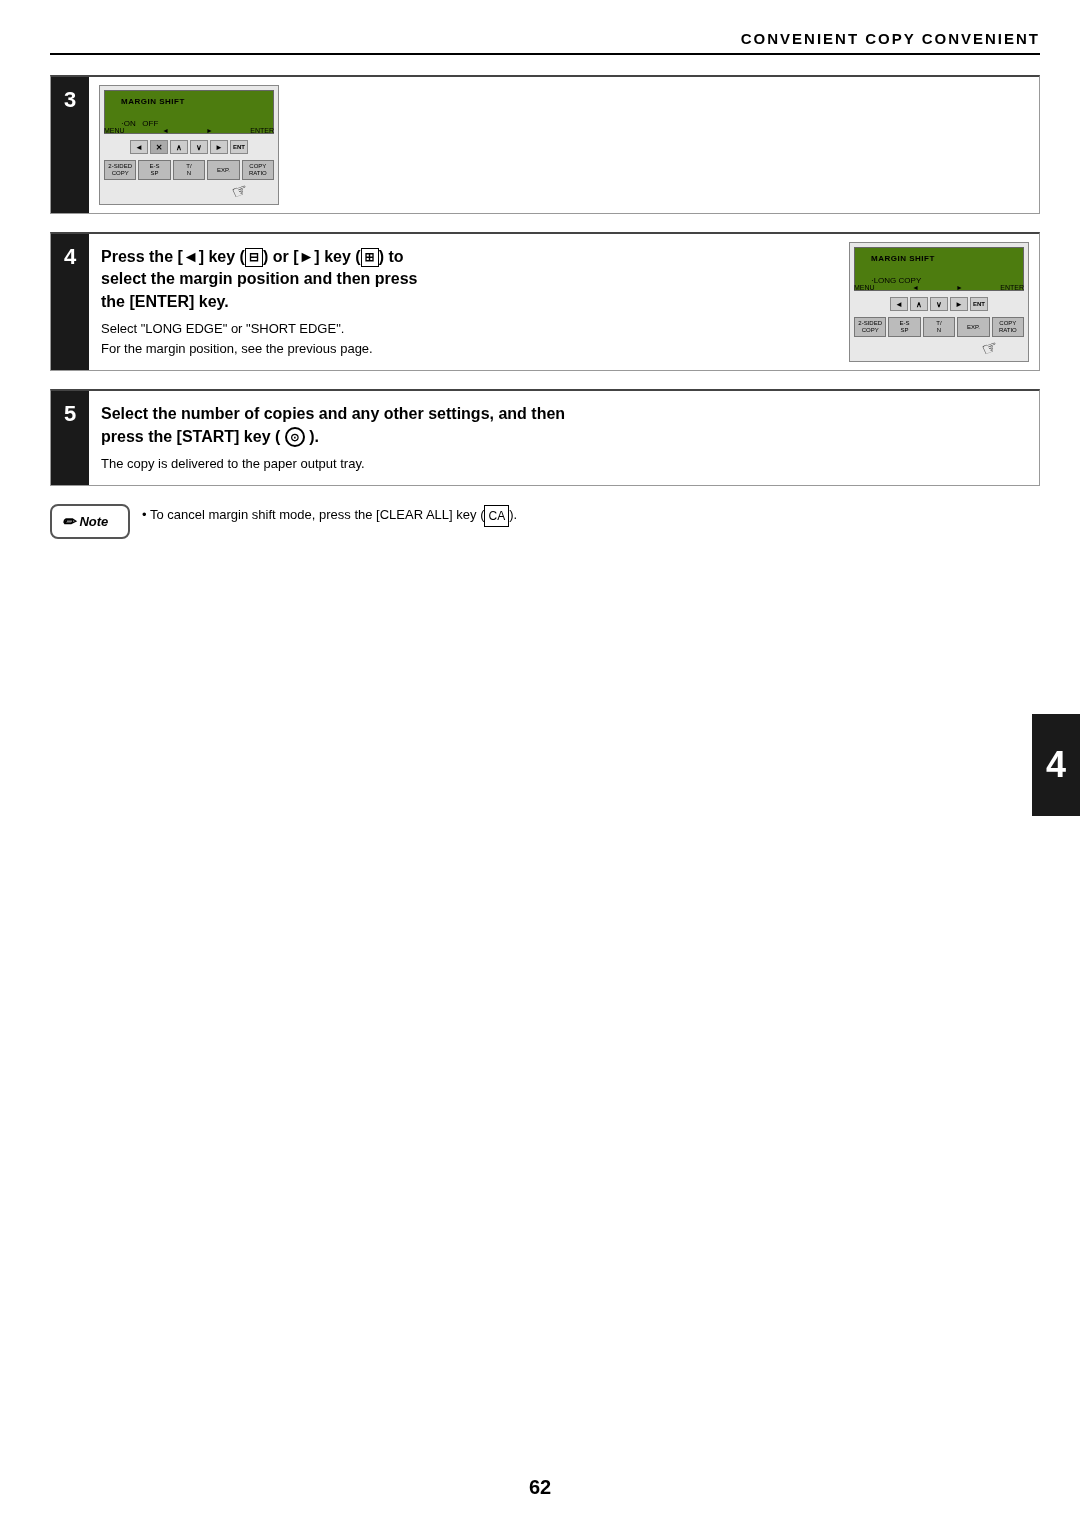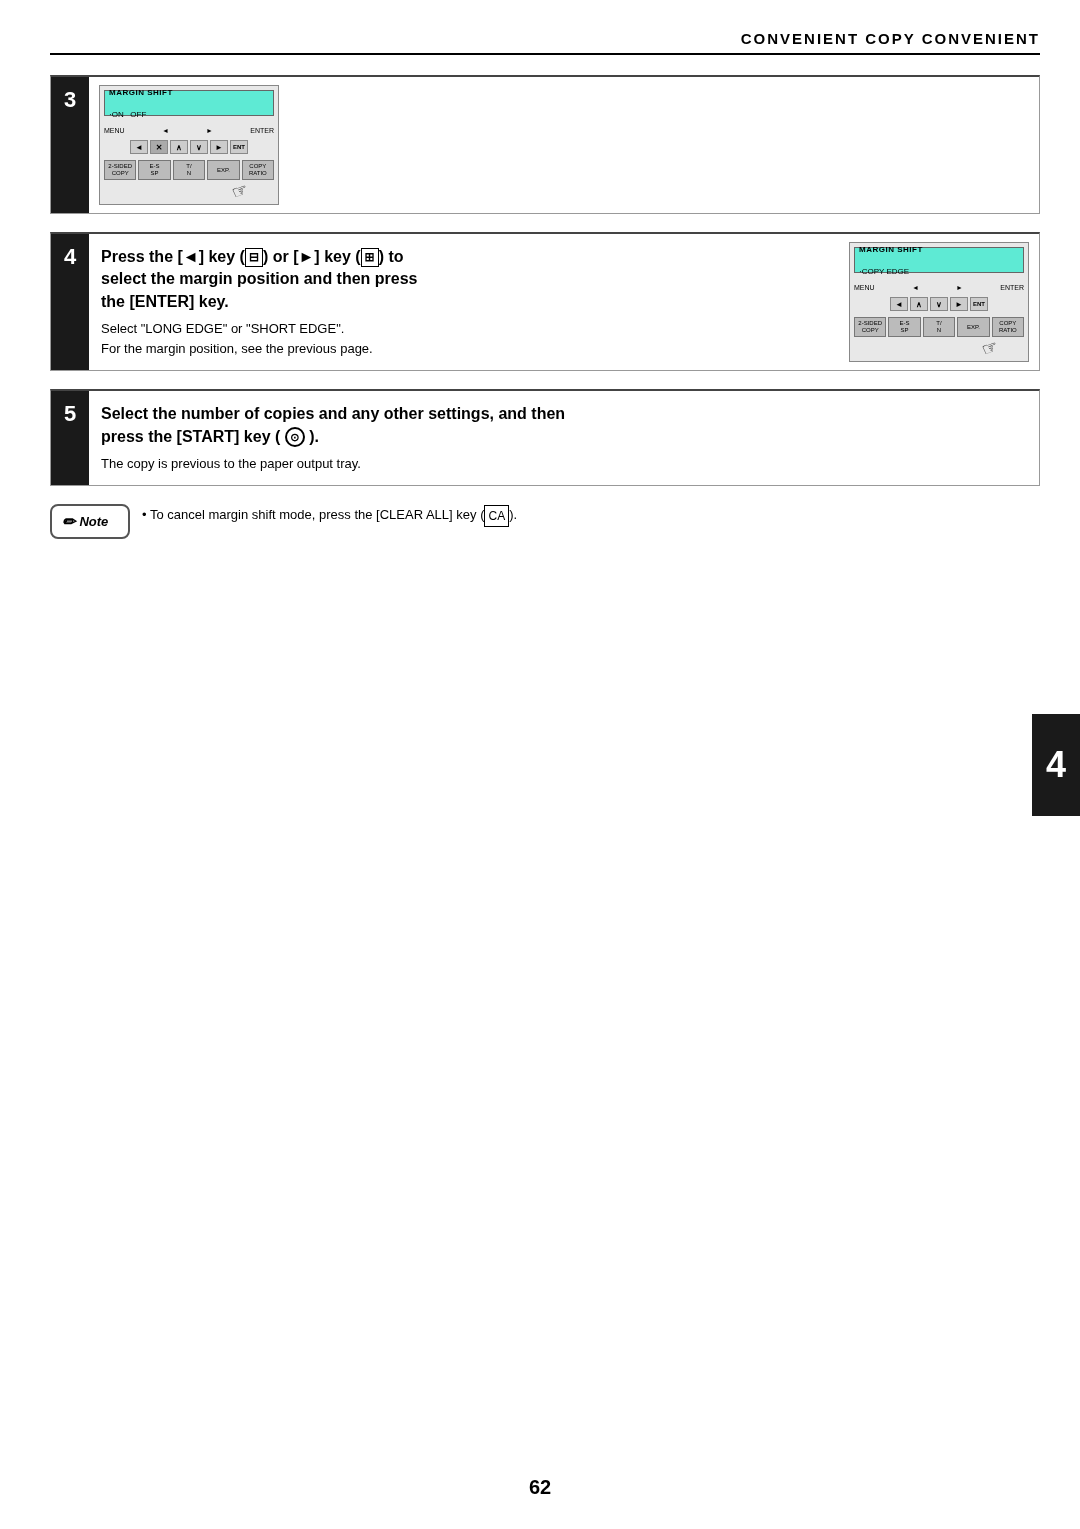--- a/index.html
+++ b/index.html
@@ -100,27 +100,27 @@
       background: #e8e8e8;
       position: relative;
       font-size: 9px;
     }
 
     .device-screen {
       position: absolute;
       top: 4px;
       left: 4px;
       right: 4px;
-      height: 26px;
-      background: #5eead4;
+      height: 44px;
+      background: #4d7c0f;
       border: 1px solid #666;
       display: flex;
       flex-direction: column;
       justify-content: center;
-      padding: 2px 4px;
+      padding: 2px 16px;
     }
 
     .device-screen-title {
       font-size: 8px;
       font-weight: bold;
       letter-spacing: 0.5px;
     }
     .device-screen-subtitle {
       font-size: 8px;
       margin-top: 13px;
@@ -343,21 +343,21 @@
       </div>
       <div class="step-body-text">
         Select "LONG EDGE" or "SHORT EDGE".<br>
         For the margin position, see the previous page.
       </div>
     </div>
     <div class="step-image">
       <div class="device-diagram">
         <div class="device-screen">
           <div class="device-screen-title">MARGIN SHIFT</div>
-          <div class="device-screen-subtitle">·COPY EDGE</div>
+          <div class="device-screen-subtitle">·LONG COPY</div>
         </div>
         <div class="device-buttons-row">
           <span style="font-size:7px;">MENU</span>
           <span style="font-size:7px;">◄</span>
           <span style="font-size:7px;">►</span>
           <span style="font-size:7px;">ENTER</span>
         </div>
         <div class="device-nav-row">
           <div class="device-nav-btn">◄</div>
           <div class="device-nav-btn">∧</div>
@@ -378,21 +378,21 @@
   </div>
 
   <div class="step-block step-block-top-line step-block-wide">
     <div class="step-number">5</div>
     <div class="step-content">
       <div class="step-title">
         Select the number of copies and any other settings, and then<br>
         press the [START] key ( <span class="inline-circle">⊙</span> ).
       </div>
       <div class="step-body-text">
-        The copy is previous to the paper output tray.
+        The copy is delivered to the paper output tray.
       </div>
     </div>
   </div>
 
   <div class="note-block">
     <div class="note-icon">
       <span class="note-pencil">✏</span>
       <span>Note</span>
     </div>
     <div class="note-content">

